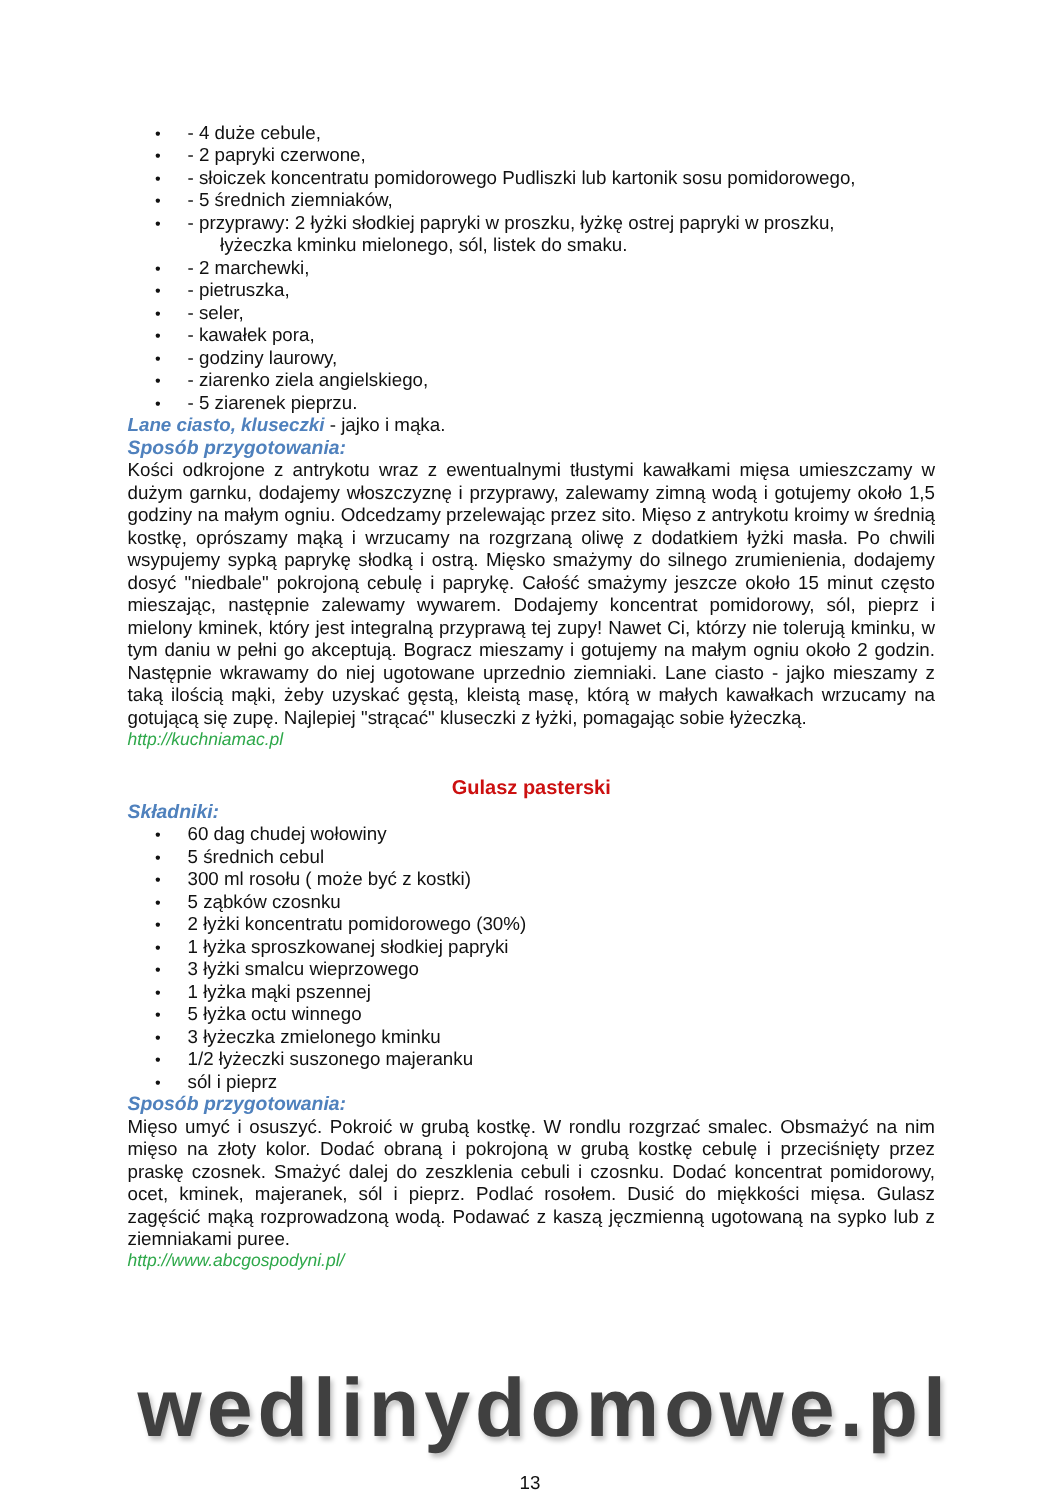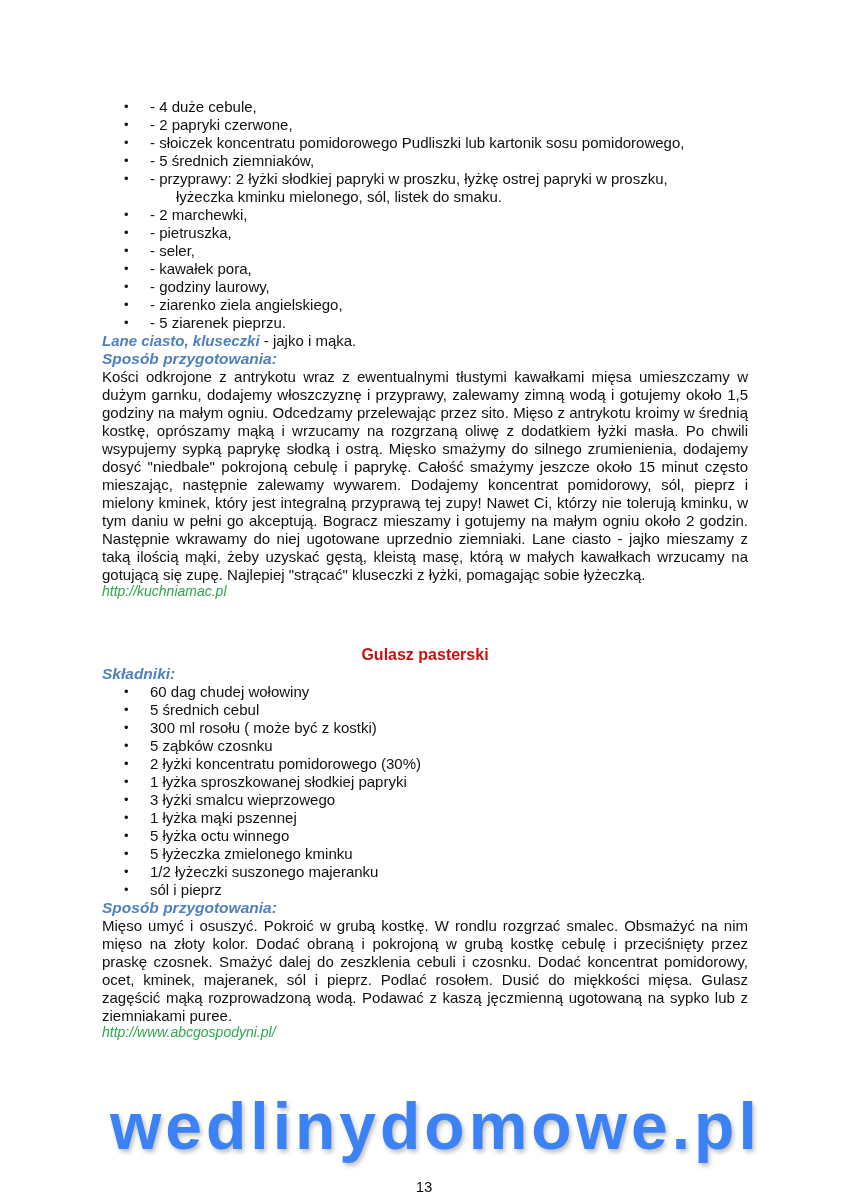--- a/index.html
+++ b/index.html
@@ -14,26 +14,26 @@
     .ul li .cont { display: block; padding-left: 26px; }
     .heading {
       color: #4f81bd; font-weight: bold; font-style: italic;
       font-size: 15.5px; line-height: 18px;
     }
     .inline-heading { color: #4f81bd; font-weight: bold; font-style: italic; }
     .para { font-size: 15px; line-height: 18px; text-align: justify; margin: 0; }
     .source { color: #2ea84a; font-style: italic; font-size: 14px; line-height: 15px; }
     .title {
       text-align: center; color: #cc1010; font-weight: bold;
-      font-size: 16px; line-height: 20px; margin-top: 46px; margin-bottom: 0;
+      font-size: 16px; line-height: 20px; margin-top: 22px; margin-bottom: 0;
     }
     .watermark {
       position: absolute; left: 110px; top: 1088px; width: 640px;
       font-family: "Liberation Sans", sans-serif; font-weight: bold;
-      font-size: 66px; letter-spacing: 4px; color: #3b82f6;
+      font-size: 66px; letter-spacing: 4px; color: #404040;
       text-shadow: 2px 3px 4px rgba(0,0,0,0.25);
       white-space: nowrap; text-align: center;
     }
     .page-number {
       position: absolute; left: 0; width: 848px; top: 1134px;
       text-align: center; font-size: 15px; color: #111; margin-top: 44px;
     }
   </style>
 </head>
 <body>
@@ -69,21 +69,21 @@
   <ul class="ul">
     <li><span class="bullet">•</span><span>60 dag chudej wołowiny</span></li>
     <li><span class="bullet">•</span><span>5 średnich cebul</span></li>
     <li><span class="bullet">•</span><span>300 ml rosołu ( może być z kostki)</span></li>
     <li><span class="bullet">•</span><span>5 ząbków czosnku</span></li>
     <li><span class="bullet">•</span><span>2 łyżki koncentratu pomidorowego (30%)</span></li>
     <li><span class="bullet">•</span><span>1 łyżka sproszkowanej słodkiej papryki</span></li>
     <li><span class="bullet">•</span><span>3 łyżki smalcu wieprzowego</span></li>
     <li><span class="bullet">•</span><span>1 łyżka mąki pszennej</span></li>
     <li><span class="bullet">•</span><span>5 łyżka octu winnego</span></li>
-    <li><span class="bullet">•</span><span>5 łyżeczka zmielonego kminku</span></li>
+    <li><span class="bullet">•</span><span>3 łyżeczka zmielonego kminku</span></li>
     <li><span class="bullet">•</span><span>1/2 łyżeczki suszonego majeranku</span></li>
     <li><span class="bullet">•</span><span>sól i pieprz</span></li>
   </ul>
 
   <div class="heading">Sposób przygotowania:</div>
   <p class="para">Mięso umyć i osuszyć. Pokroić w grubą kostkę. W rondlu rozgrzać smalec. Obsmażyć na nim mięso na złoty kolor. Dodać obraną i pokrojoną w grubą kostkę cebulę i przeciśnięty przez praskę czosnek. Smażyć dalej do zeszklenia cebuli i czosnku. Dodać koncentrat pomidorowy, ocet, kminek, majeranek, sól i pieprz. Podlać rosołem. Dusić do miękkości mięsa. Gulasz zagęścić mąką rozprowadzoną wodą. Podawać z kaszą jęczmienną ugotowaną na sypko lub z ziemniakami puree.</p>
   <div class="source">http://www.abcgospodyni.pl/</div>
 </div>
 
 <div class="watermark">wedlinydomowe.pl</div>

